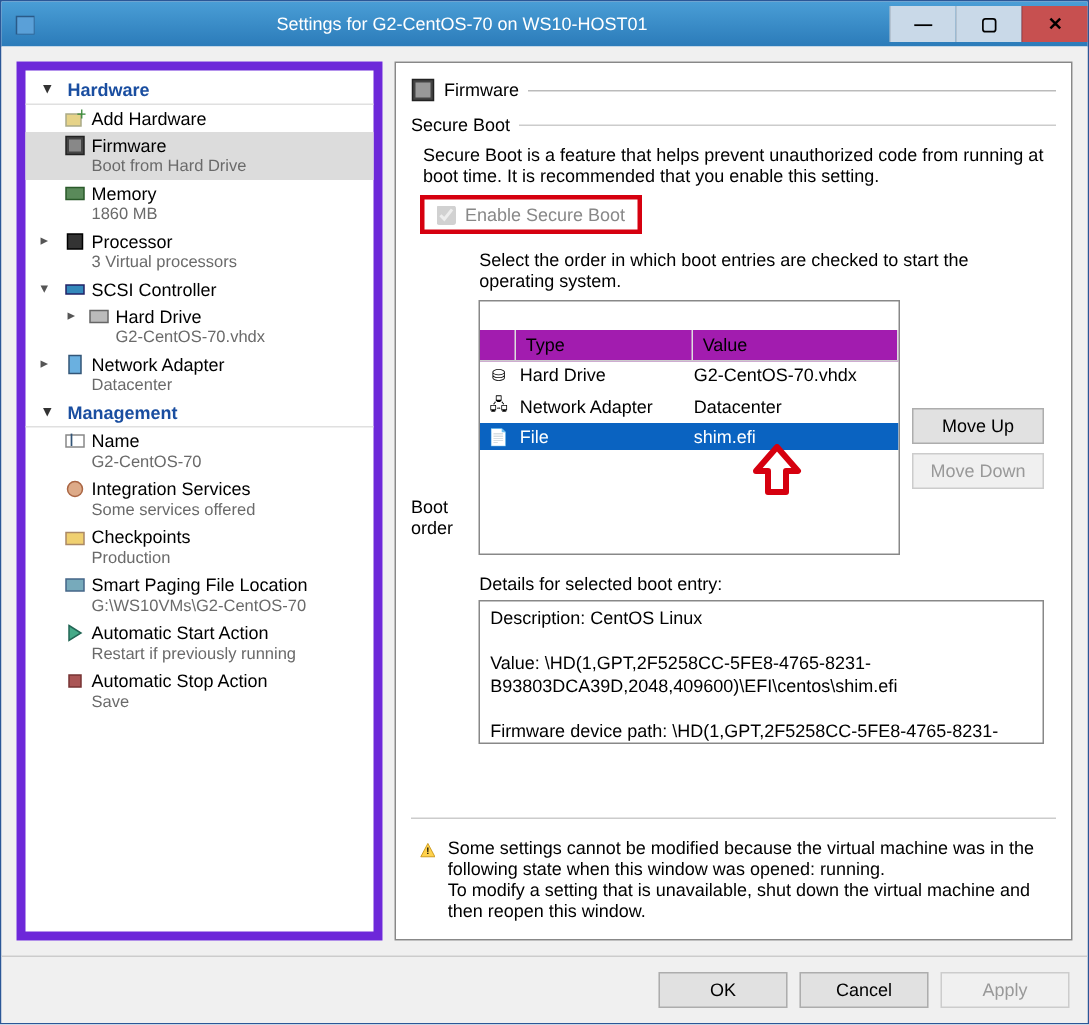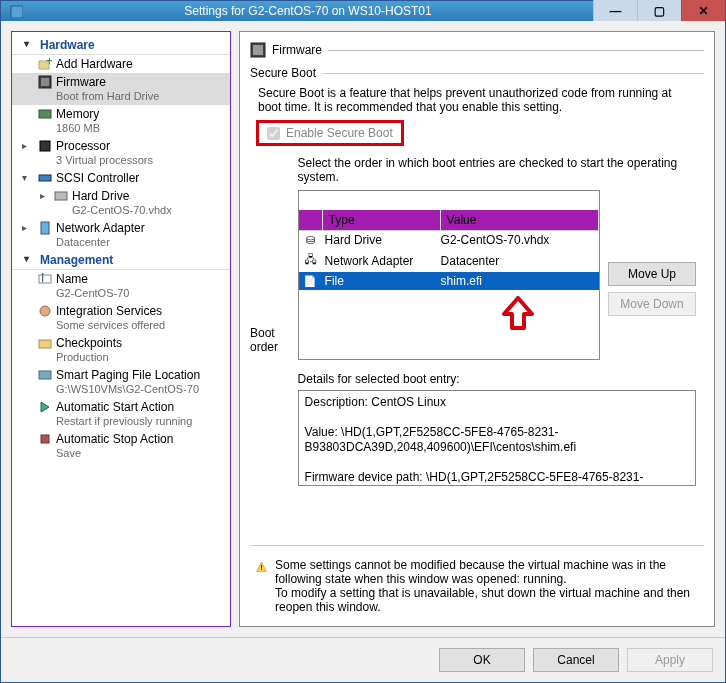--- a/index.html
+++ b/index.html
@@ -1,26 +1,26 @@
 <!DOCTYPE html>
 <html><head>
 <meta charset="utf-8">
 <style>
 * { box-sizing: border-box; margin: 0; padding: 0; font-family: "Segoe UI", Tahoma, sans-serif; font-size: 12px; }
 body { background: #fff; width: 726px; height: 683px; overflow: hidden; }
 .window { border: 1px solid #2b5797; width: 726px; height: 683px; display: flex; flex-direction: column; }
-.titlebar { background: linear-gradient(#4a9ed6,#2b7bb9); color: #fff; display: flex; align-items: center; height: 20px; padding: 0 0 0 8px; font-size: 13px; }
+.titlebar { background: linear-gradient(#4a9ed6,#2b7bb9); color: #fff; display: flex; align-items: center; height: 30px; padding: 0 0 0 8px; font-size: 13px; }
 .titlebar .title { flex: 1; text-align: center; }
 .titlebar .btns { display: flex; }
 .titlebar .btn { width: 44px; height: 24px; display: flex; align-items: center; justify-content: center; color: #000; font-weight: bold; border-left: 1px solid rgba(0,0,0,0.1); }
 .btn-min { background: #c9d9e8; }
 .btn-max { background: #c9d9e8; }
 .btn-close { background: #c75050; color: #fff; }
 .body { flex: 1; display: flex; padding: 10px; gap: 8px; background: #f0f0f0; }
-.left-pane { width: 220px; border: 1px solid #6d28d9; background: #fff; }
+.left-pane { width: 244px; border: 6px solid #6d28d9; background: #fff; }
 .tree { padding: 4px 0; }
 .cat { color: #1a4ea0; font-weight: bold; padding: 2px 6px 2px 28px; border-bottom: 1px solid #e0e0e0; position: relative; }
 .cat::before { content: "▾"; position: absolute; left: 12px; color: #333; font-size: 10px; }
 .item { padding: 2px 4px 2px 44px; position: relative; line-height: 14px; }
 .item .sub { color: #6a6a6a; font-size: 11px; display: block; }
 .item.sel { background: #dcdcdc; }
 .item.child { padding-left: 60px; }
 .tiny { position: absolute; left: 26px; width: 14px; height: 14px; top: 2px; }
 .item .expand { position: absolute; left: 10px; top: 2px; font-size: 10px; color: #555; }
 .right-pane { flex: 1; border: 1px solid #888; background: #fff; padding: 10px 10px 6px 10px; display: flex; flex-direction: column; overflow: hidden; }

